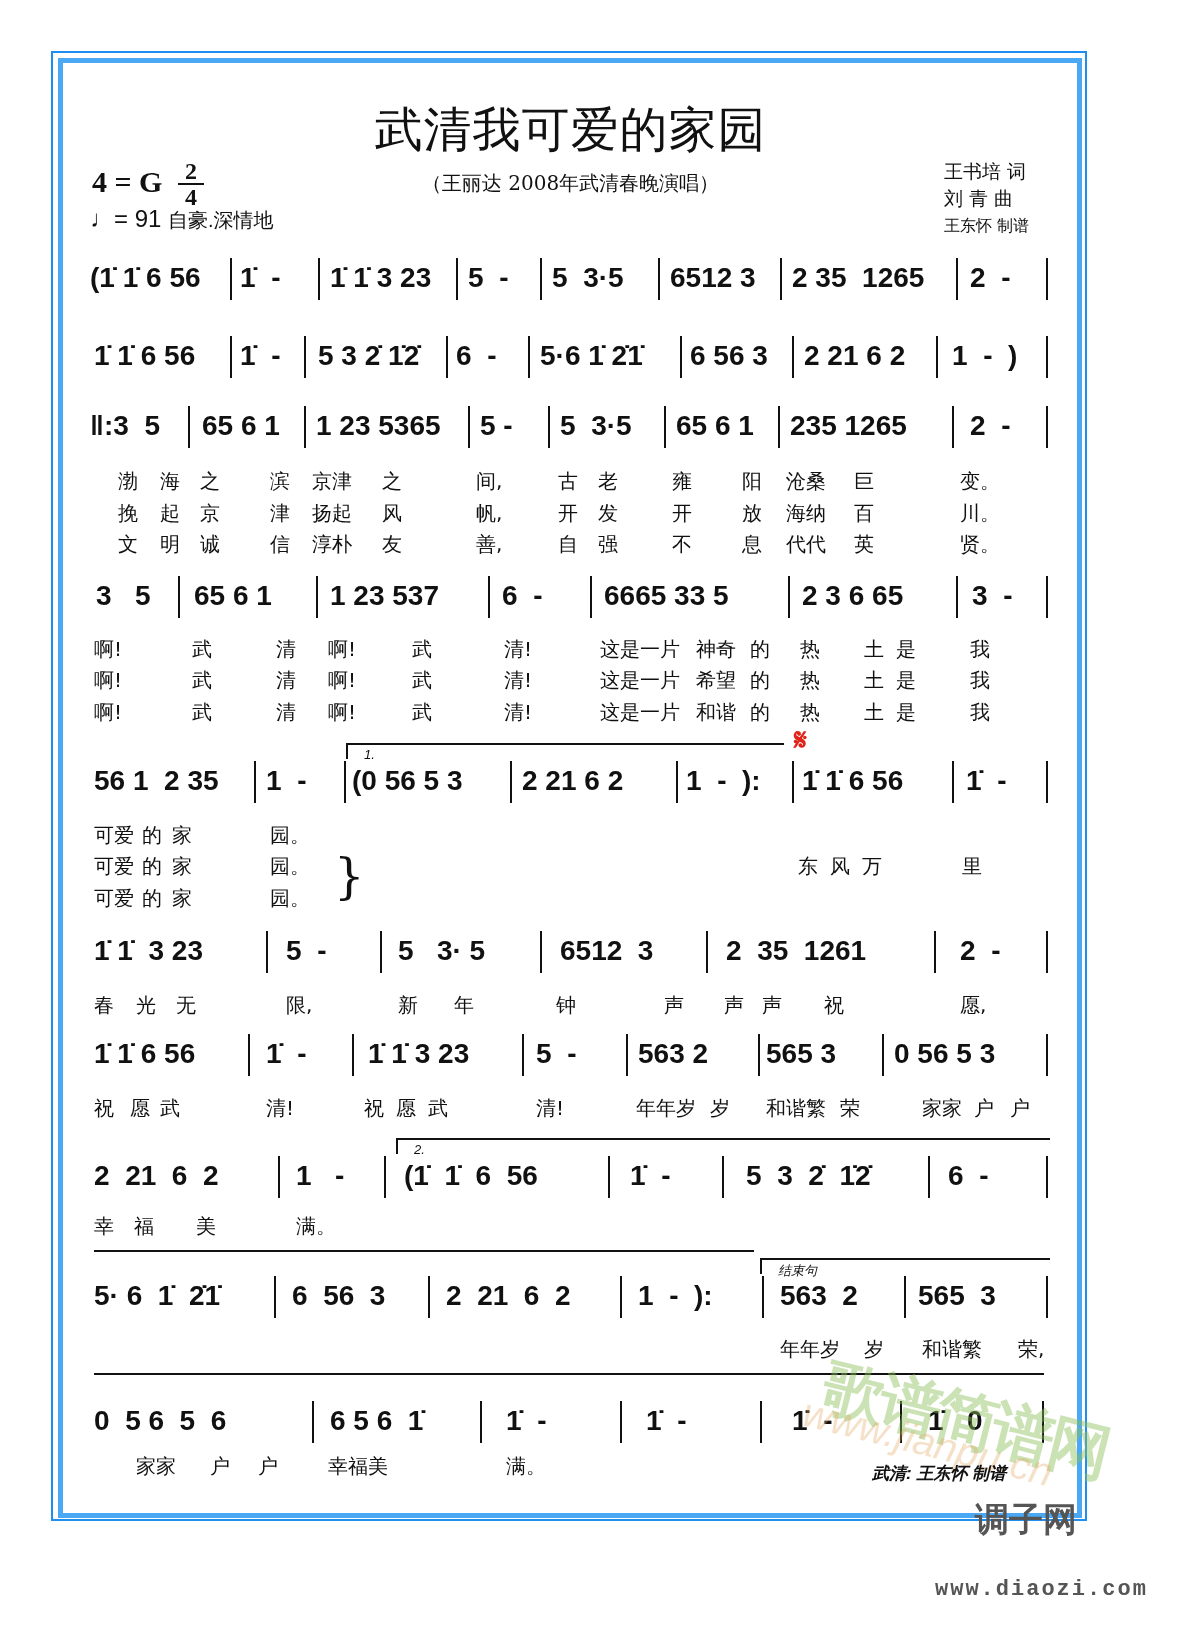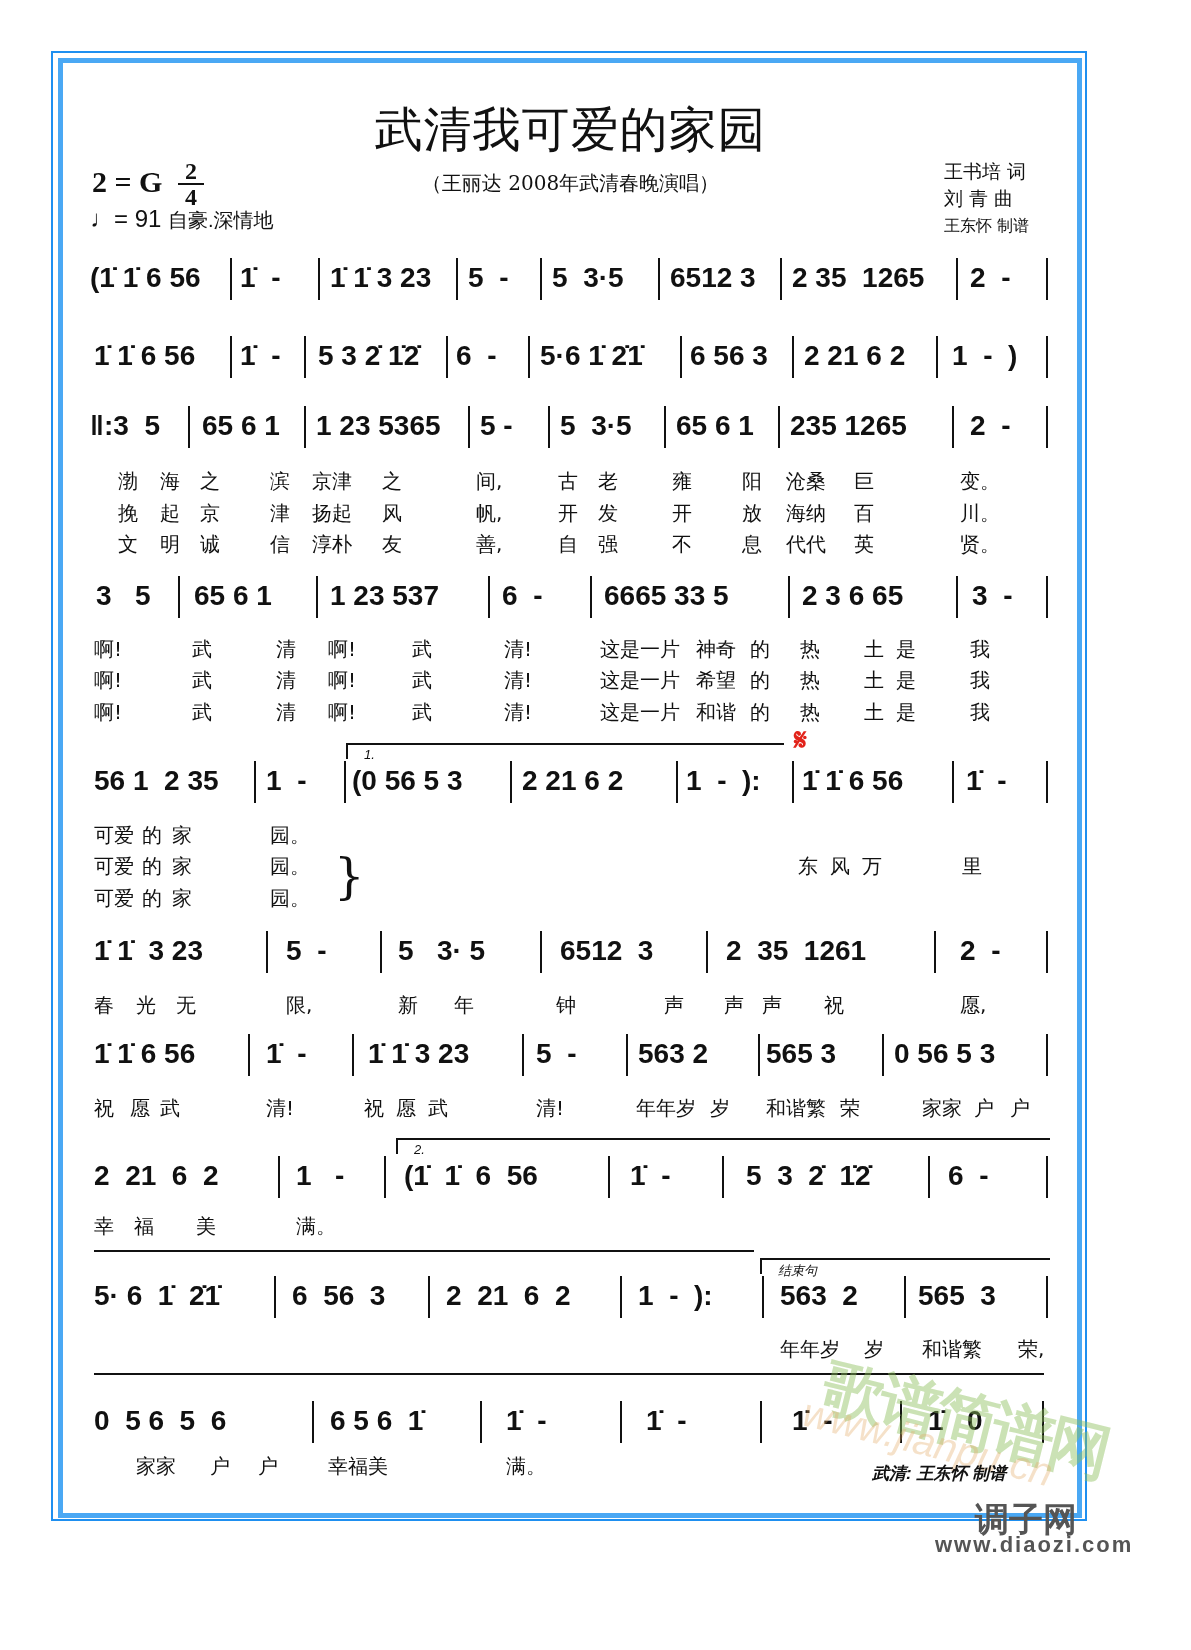--- a/index.html
+++ b/index.html
@@ -22,33 +22,33 @@
   .lyric span{position:absolute;top:0;}
   .barline{position:absolute;width:2px;background:#111;height:42px;top:-4px;}
   .volta{position:absolute;border-top:2px solid #111;border-left:2px solid #111;height:14px;}
   .volta-label{position:absolute;font-size:13px;font-style:italic;}
   .segno{position:absolute;color:#e2231a;font-size:30px;font-weight:bold;}
   .brace{position:absolute;font-size:48px;font-family:"DejaVu Serif",serif;}
   .sig{position:absolute;left:872px;top:1462px;font-size:17px;font-style:italic;font-weight:bold;}
   .wm1{position:absolute;left:820px;top:1378px;font-size:62px;font-weight:bold;color:rgba(140,190,90,0.45);transform:rotate(14deg);letter-spacing:-4px;}
   .wm2{position:absolute;left:800px;top:1420px;font-size:40px;color:rgba(225,170,100,0.35);transform:rotate(14deg);font-style:italic;}
   .wm3{position:absolute;left:975px;top:1497px;font-size:34px;font-weight:bold;color:#555;}
-  .wm4{position:absolute;left:935px;top:1532px;font-size:22px;font-weight:bold;color:#555;letter-spacing:2px;font-family:Liberation Sans, sans-serif;}
+  .wm4{position:absolute;left:935px;top:1577px;font-size:22px;font-weight:bold;color:#555;letter-spacing:2px;font-family:Liberation Mono, monospace;}
   .sysline{position:absolute;height:2px;background:#111;}
 </style>
 </head>
 <body>
 
 <div class="frame-outer"></div>
 <div class="frame-inner"></div>
 
 <div class="title">武清我可爱的家园</div>
 <div class="subtitle">（王丽达 2008年武清春晚演唱）</div>
 
-<div class="key">2 = G</div>
+<div class="key">4 = G</div>
 <div class="timesig">
   <span>2</span>
   <span class="bar"></span>
   <span>4</span>
 </div>
 <div class="tempo">
   <span>♩= 91</span>
   <span class="expr">自豪.深情地</span>
 </div>
 

